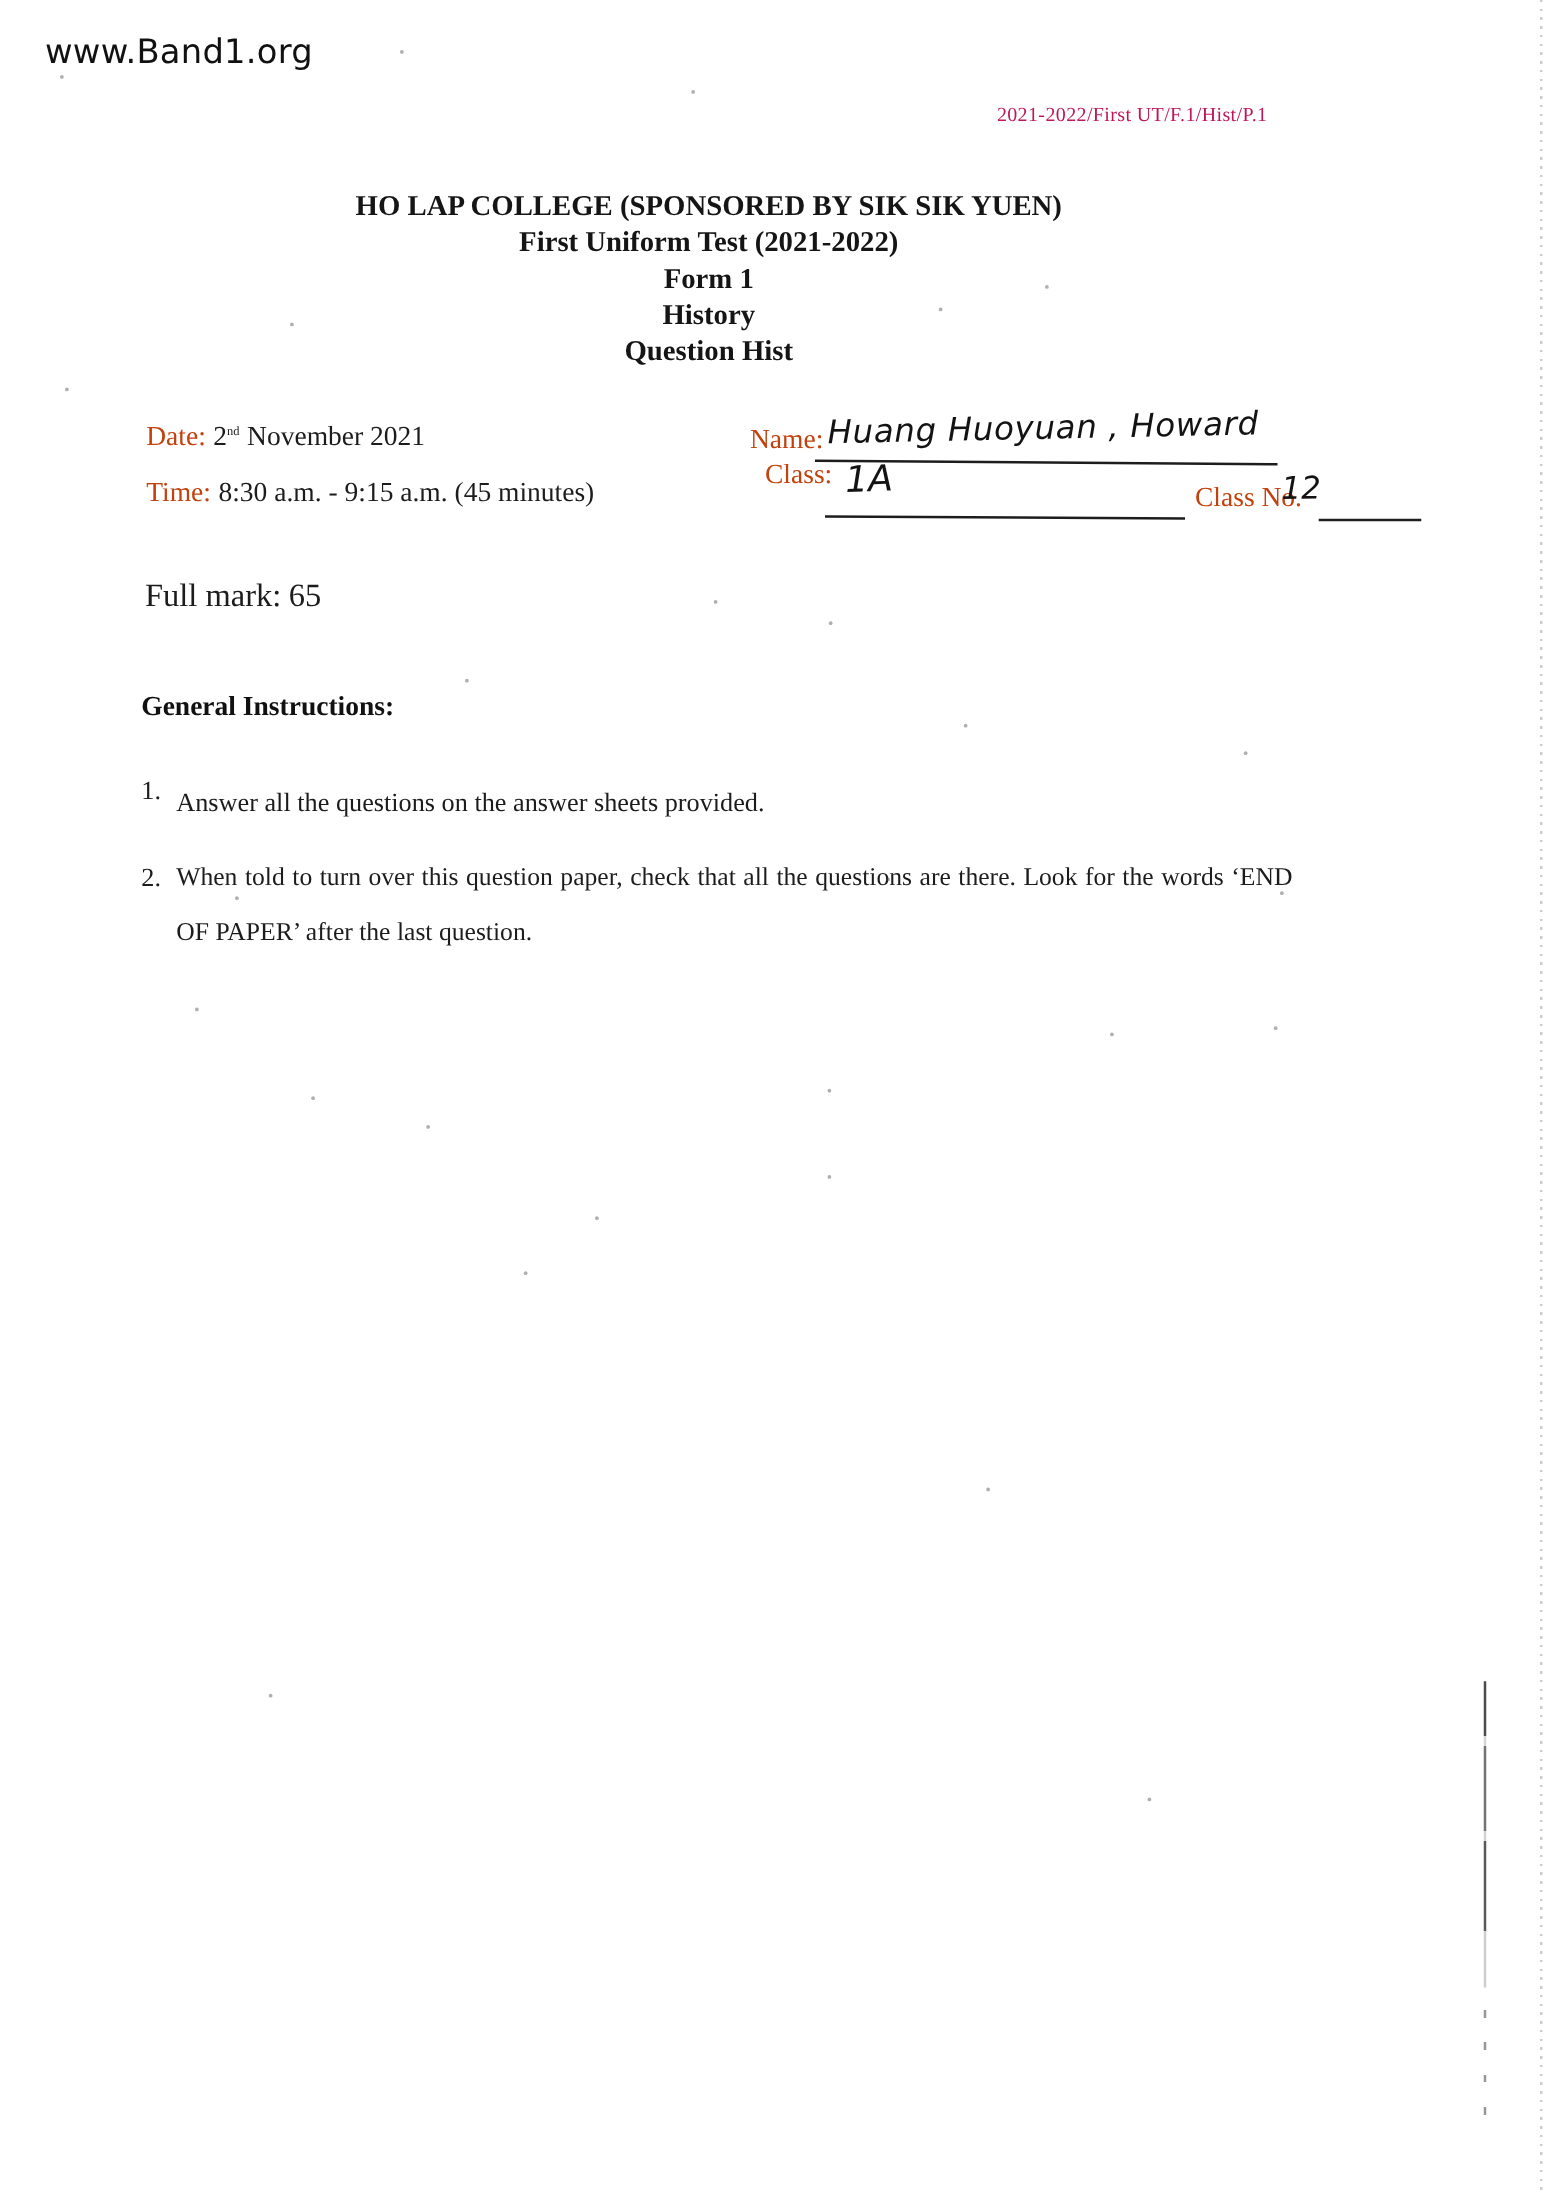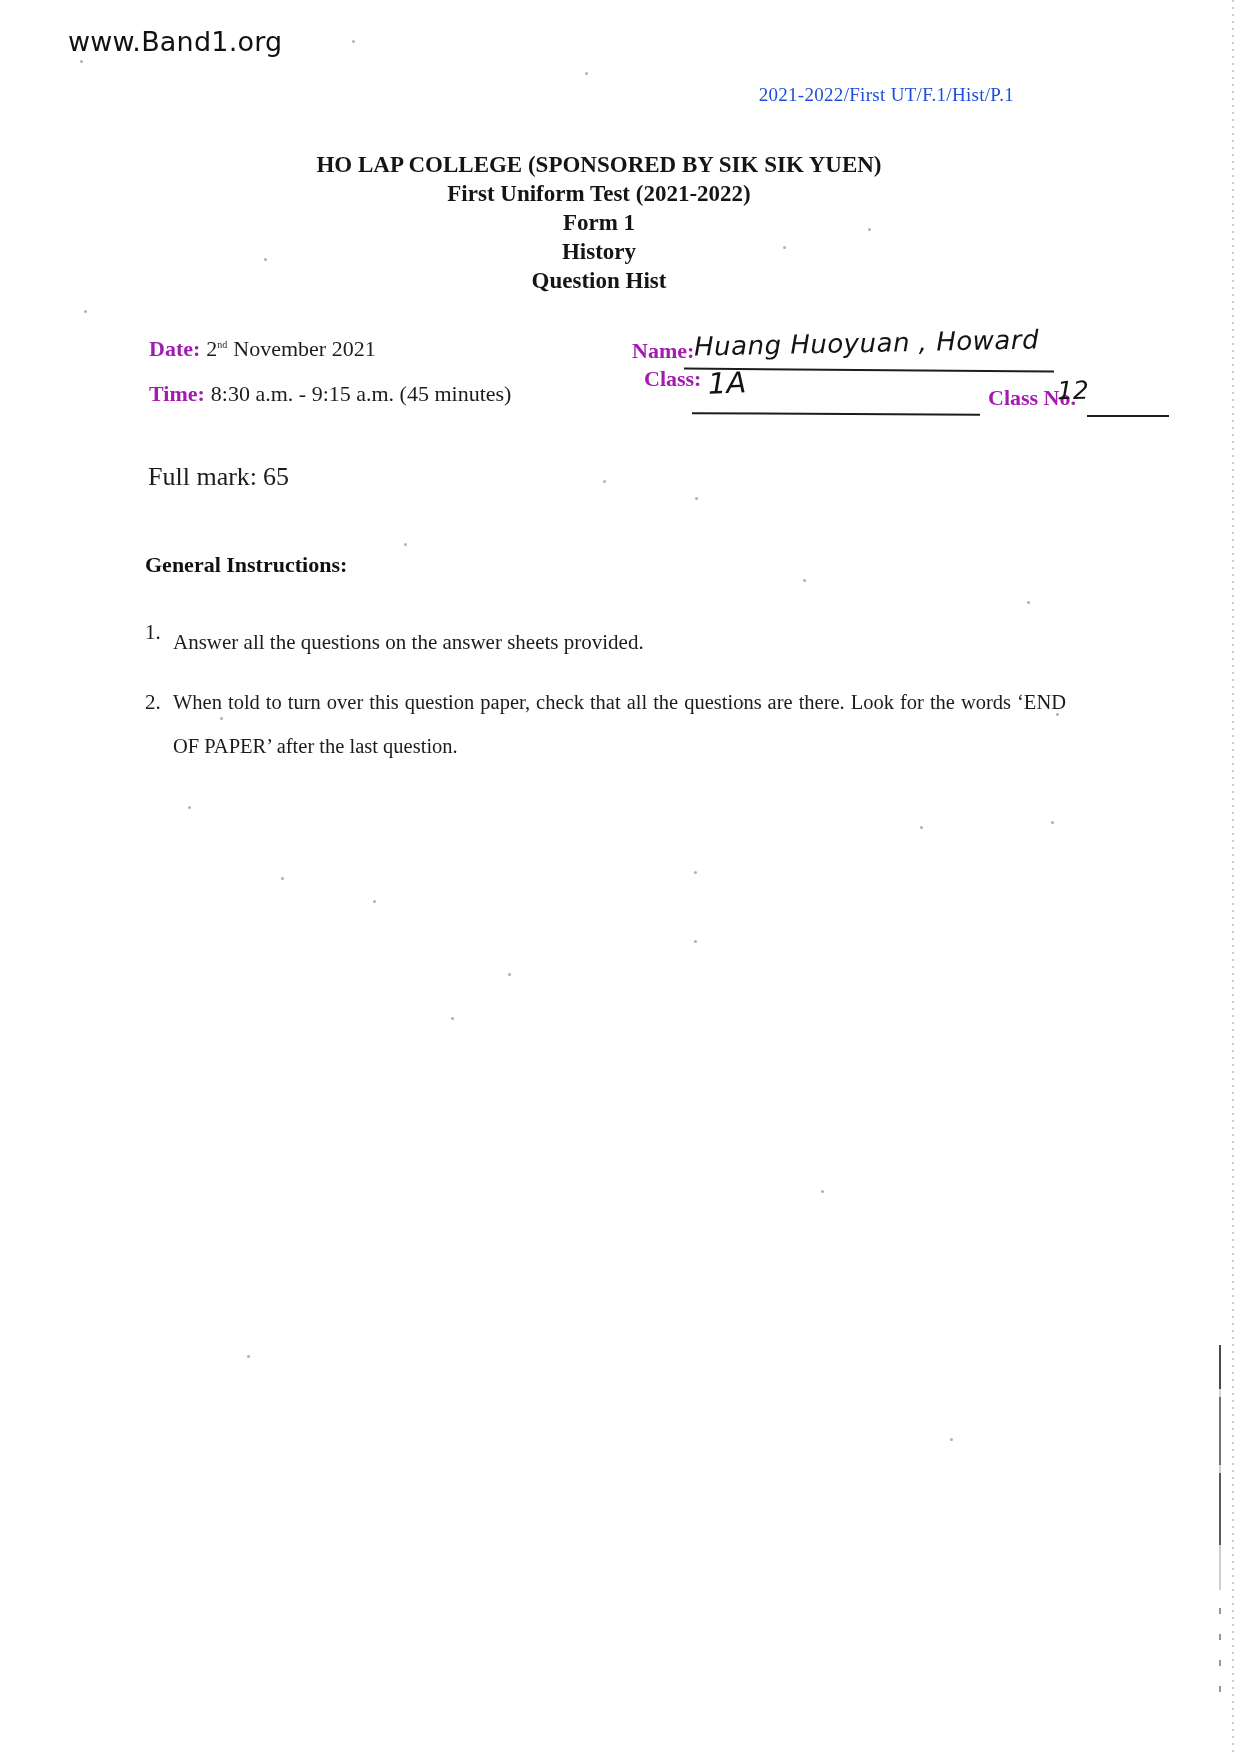--- a/index.html
+++ b/index.html
@@ -4,43 +4,43 @@
 <style>
   html, body { margin: 0; padding: 0; }
   body {
     width: 1240px; height: 1754px;
     background: #ffffff;
     position: relative;
     font-family: "Liberation Serif", serif;
     color: #1c1c1c;
     overflow: hidden;
   }
-  .page { position: absolute; inset: 0; margin-left: 32px; }
+  .page { position: absolute; inset: 0; }
 
   .watermark {
     position: absolute; left: 36px; top: 26px;
     font-family: "DejaVu Sans", sans-serif;
     font-size: 27px; color: #111; letter-spacing: 0.2px;
   }
 
   .doc-ref {
     position: absolute; top: 84px; right: 226px;
-    font-size: 19px; color: #1d4ed8; letter-spacing: 0.3px;
+    font-size: 16px; color: #be185d; letter-spacing: 0.3px;
   }
 
   .title-block {
     position: absolute; left: 0; top: 150px; width: 1134px;
     text-align: center;
   }
   .title-block div {
     font-weight: bold; font-size: 23px; line-height: 29px; color: #151515;
   }
 
   .row { position: absolute; font-size: 22px; white-space: nowrap; }
-  .lbl { color: #a21caf; font-weight: bold; }
+  .lbl { color: #c2410c; }
   sup.ordinal { font-size: 10px; vertical-align: super; line-height: 0; }
   .sp { display: inline-block; width: 6px; }
 
   .hand {
     font-family: "DejaVu Sans", sans-serif;
     font-style: italic;
     color: #131313;
     white-space: nowrap;
   }
   .hand-name {

